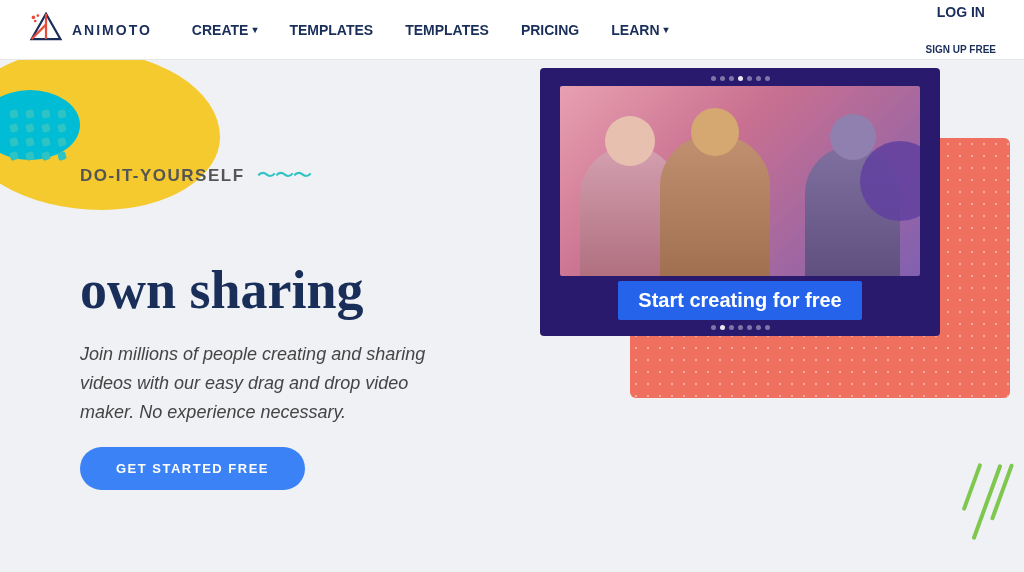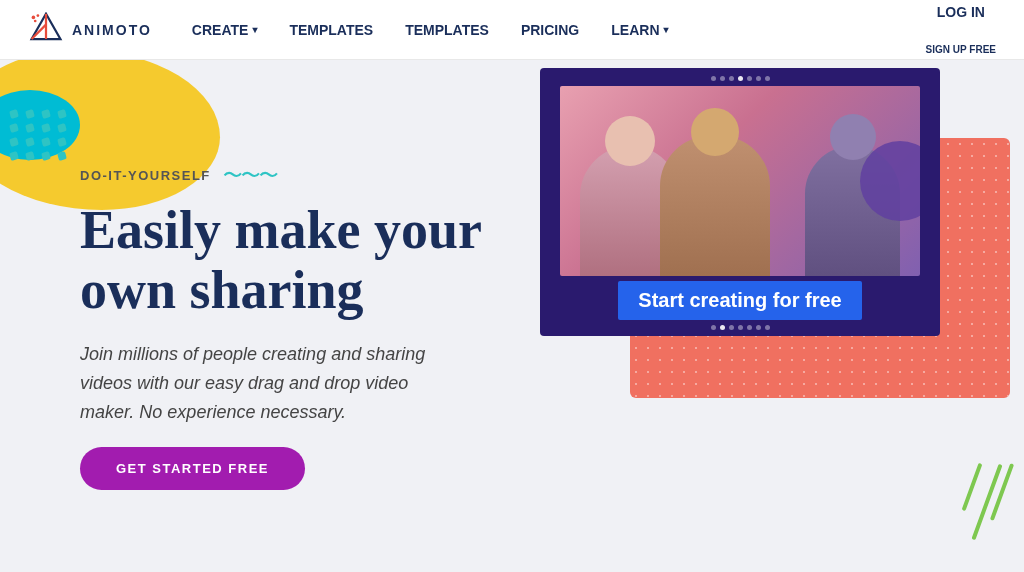--- a/index.html
+++ b/index.html
@@ -148,21 +148,21 @@
     }
 
     .diy-label {
       display: flex;
       align-items: center;
       gap: 12px;
       margin-bottom: 12px;
     }
 
     .diy-text {
-      font-size: 13px;
+      font-size: 17px;
       font-weight: 700;
       letter-spacing: 1.5px;
       color: #555;
       text-transform: uppercase;
     }
 
     .squiggle {
       color: #2ec4c4;
       font-size: 20px;
       letter-spacing: -2px;
@@ -180,21 +180,21 @@
     .hero-subtitle {
       font-size: 18px;
       color: #444;
       line-height: 1.6;
       max-width: 370px;
       margin-bottom: 20px;
       font-style: italic;
     }
 
     .cta-btn {
-      background: #a21caf;
+      background: #3b82f6;
       color: #fff;
       border: none;
       border-radius: 30px;
       padding: 14px 36px;
       font-size: 13px;
       font-weight: 700;
       letter-spacing: 1.5px;
       cursor: pointer;
       text-transform: uppercase;
     }
@@ -491,21 +491,21 @@
       <div class="dot-item"></div>
   </div>
 
   <div class="hero-left">
     <div class="diy-label">
       <span class="diy-text">DO-IT-YOURSELF</span>
       <span class="squiggle">〜〜〜</span>
     </div>
 
     <h1 class="hero-title">
-      <span>Easily make your</span><br>
+      <br>
       <span>own sharing</span>
     </h1>
 
     <p class="hero-subtitle">Join millions of people creating and sharing videos with our easy drag and drop video maker. No experience necessary.</p>
 
     <button class="cta-btn">GET STARTED FREE</button>
   </div>
 
   <div class="hero-right">
     <div class="video-container">

